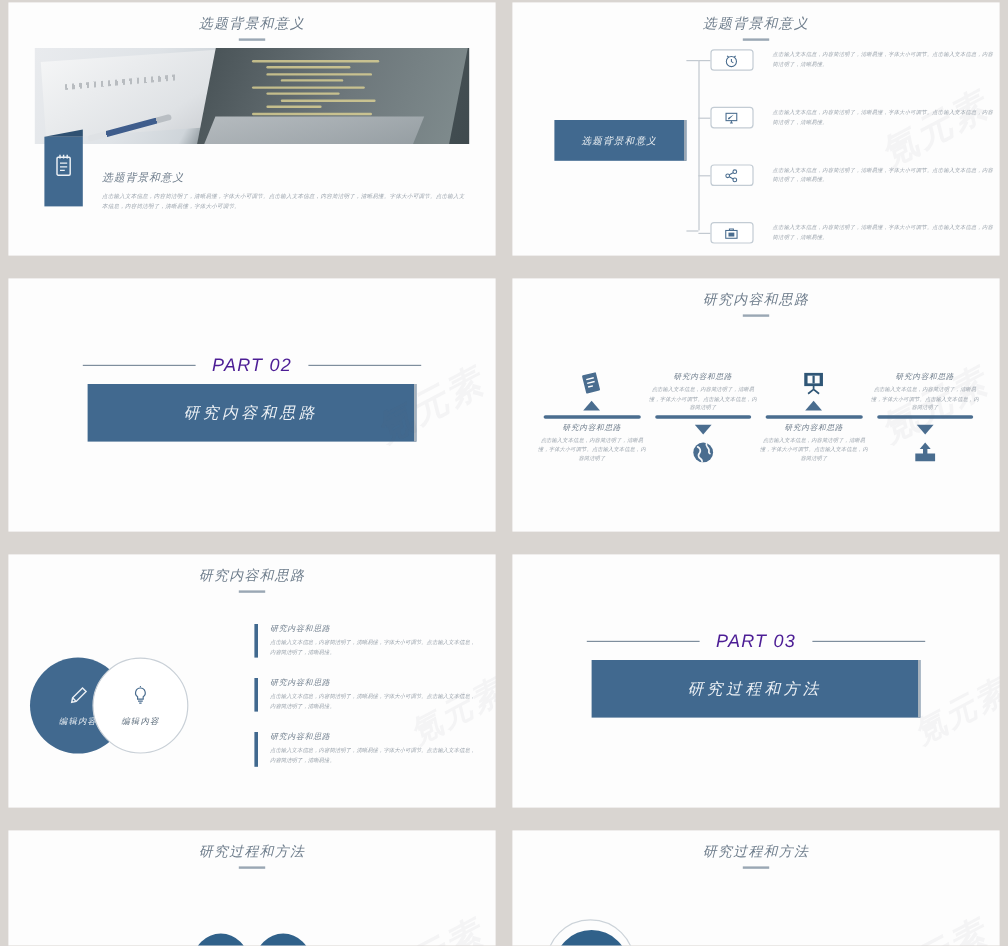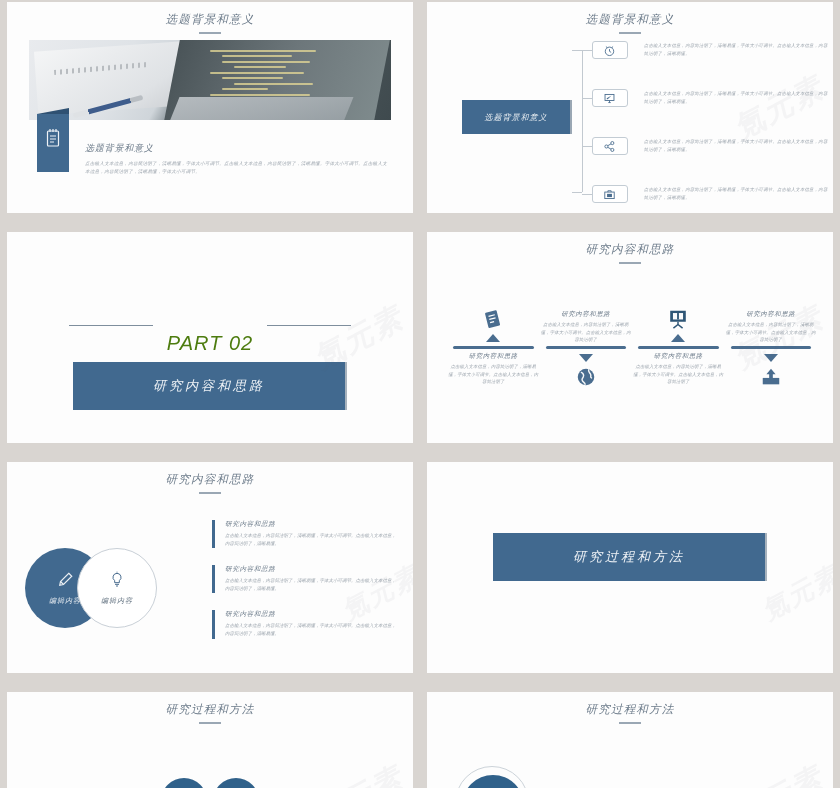--- a/index.html
+++ b/index.html
@@ -161,22 +161,22 @@
   .part-wrap {
     position: absolute; left: 0; right: 0; top: 64px;
     display: flex; flex-direction: column; align-items: center;
   }
   .part-head {
     display: flex; align-items: center; justify-content: center;
     width: 282px;
   }
   .part-line { flex: 1; height: 1px; background: #7e8e9d; }
   .part-num {
-    color: #4d7c0f; font-size: 20px; letter-spacing: 1px;
-    padding: 0 14px; font-weight: 400; margin-top: 36px;
+    color: #4c1d95; font-size: 15px; letter-spacing: 1px;
+    padding: 0 14px; font-weight: 400;
   }
   .part-bar {
     margin-top: 7px;
     width: 274px; height: 48px;
     background: #41698f;
     border-right: 2px solid #a7b2bc;
     color: #eef2f6; font-size: 13px; letter-spacing: 3px;
     display: flex; align-items: center; justify-content: center;
     font-family: "DejaVu Serif","Liberation Serif",serif;
   }
@@ -505,20 +505,25 @@
           <span class="li-h" style="display:block">研究内容和思路</span>
           <span class="li-p" style="display:block">点击输入文本信息，内容简洁明了，清晰易懂，字体大小可调节。点击输入文本信息，内容简洁明了，清晰易懂。</span>
         </span>
       </div>
     </div>
     <div class="wm lo">氪元素</div>
   </div>
 
   <div class="slide">
     <div class="part-wrap">
+      <div class="part-head">
+        <span class="part-line"></span>
+        <span class="part-num">PART 03</span>
+        <span class="part-line"></span>
+      </div>
       <div class="part-bar">研究过程和方法</div>
     </div>
     <div class="wm lo">氪元素</div>
   </div>
 
   <div class="slide">
     <div class="s-title">研究过程和方法</div>
     <div class="s-rule"></div>
     <div class="p7">
       <span class="b"></span>

